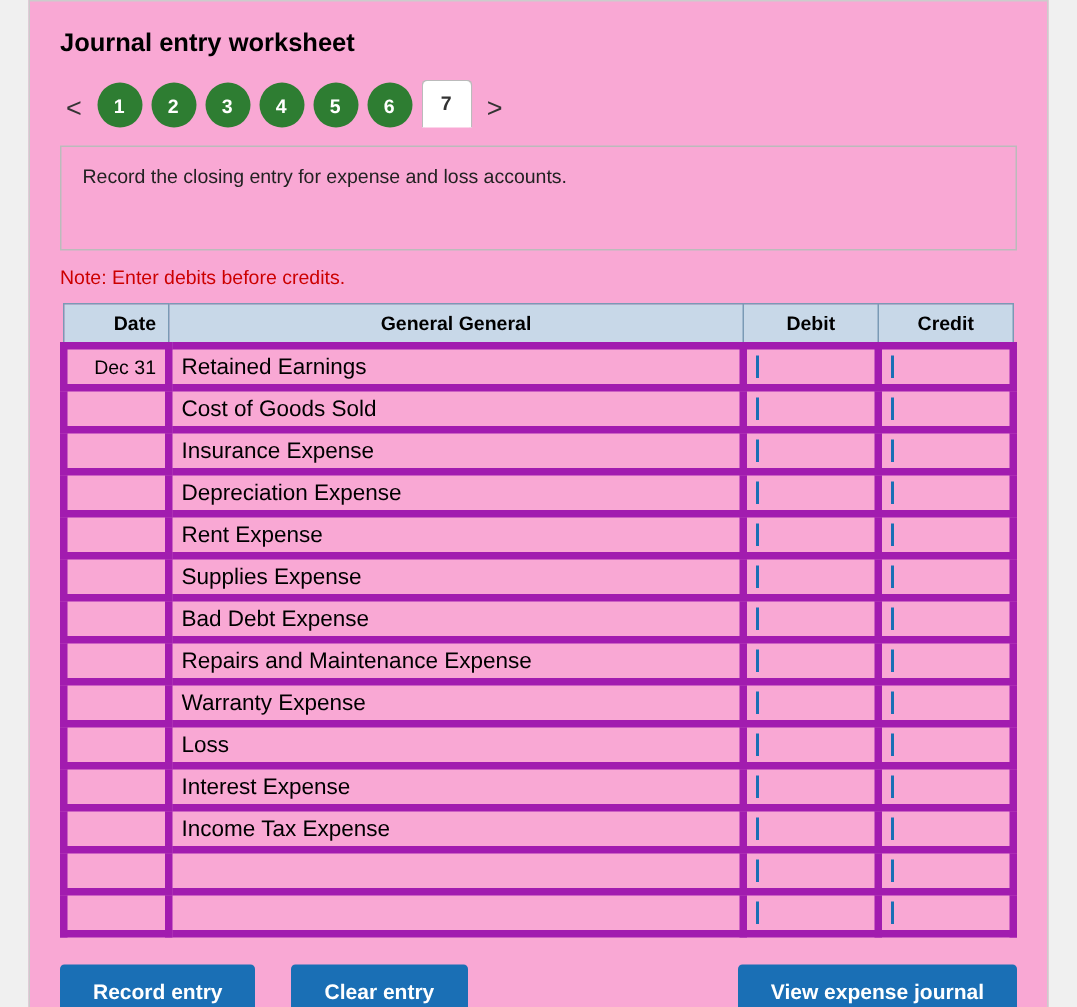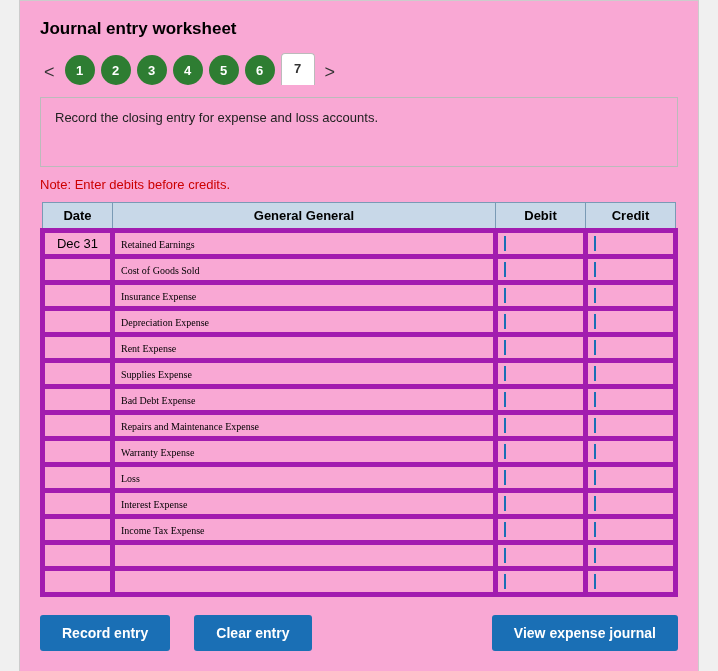--- a/index.html
+++ b/index.html
@@ -90,32 +90,31 @@
       text-align: center;
       font-weight: bold;
       font-size: 13px;
     }
     tbody tr td {
       border: 5px solid #a21caf;
       padding: 3px 6px;
       font-size: 13px;
       height: 24px;
     }
-    .col-date { width: 70px; text-align: center; }
+    .col-date { width: 70px; text-align: right; }
     .col-journal { width: auto; }
     .col-debit { width: 90px; text-align: center; }
     .col-credit { width: 90px; text-align: center; }
     .entry-input {
       width: 100%;
       border: none;
       outline: none;
-      font-size: 10px;
+      font-size: 15px;
       background: transparent;
       padding: 0;
-      font-family: Liberation Serif, serif;
     }
     .debit-input, .credit-input {
       width: 100%;
       border: none;
       border-left: 2px solid #1a6fb5;
       outline: none;
       font-size: 13px;
       background: transparent;
       padding: 0 2px;
     }

